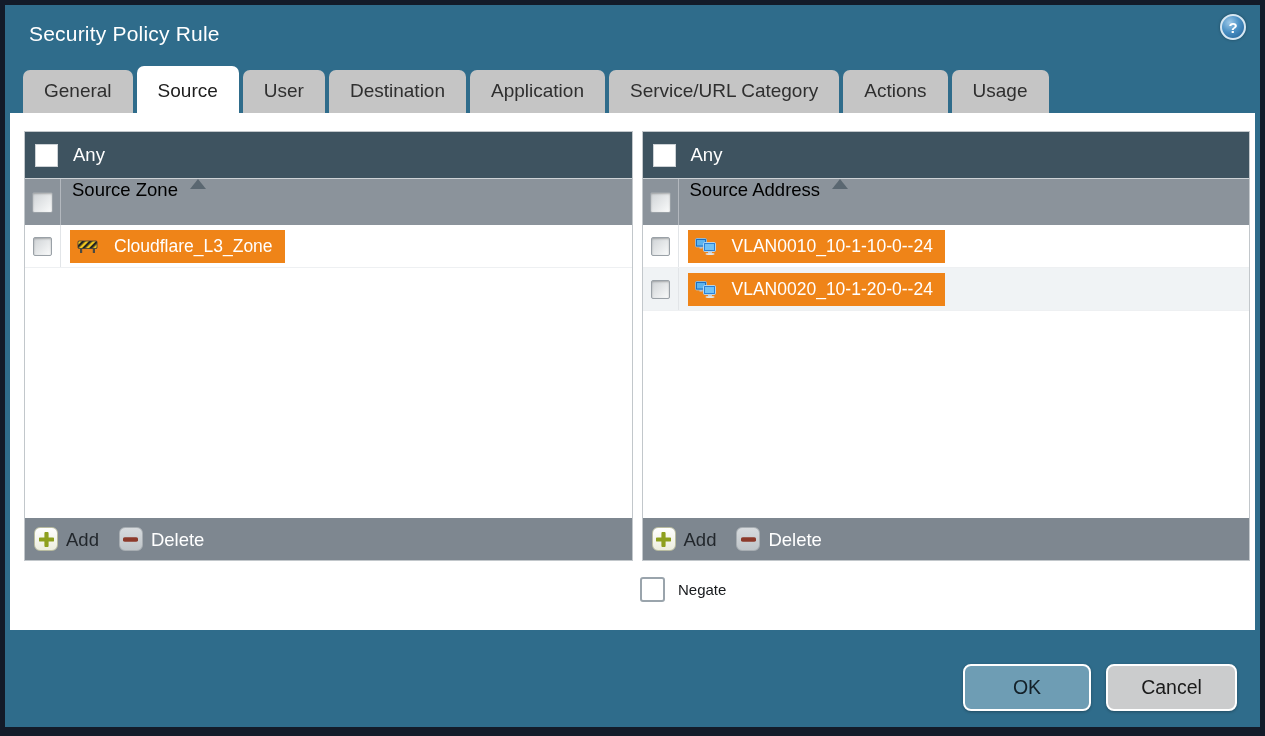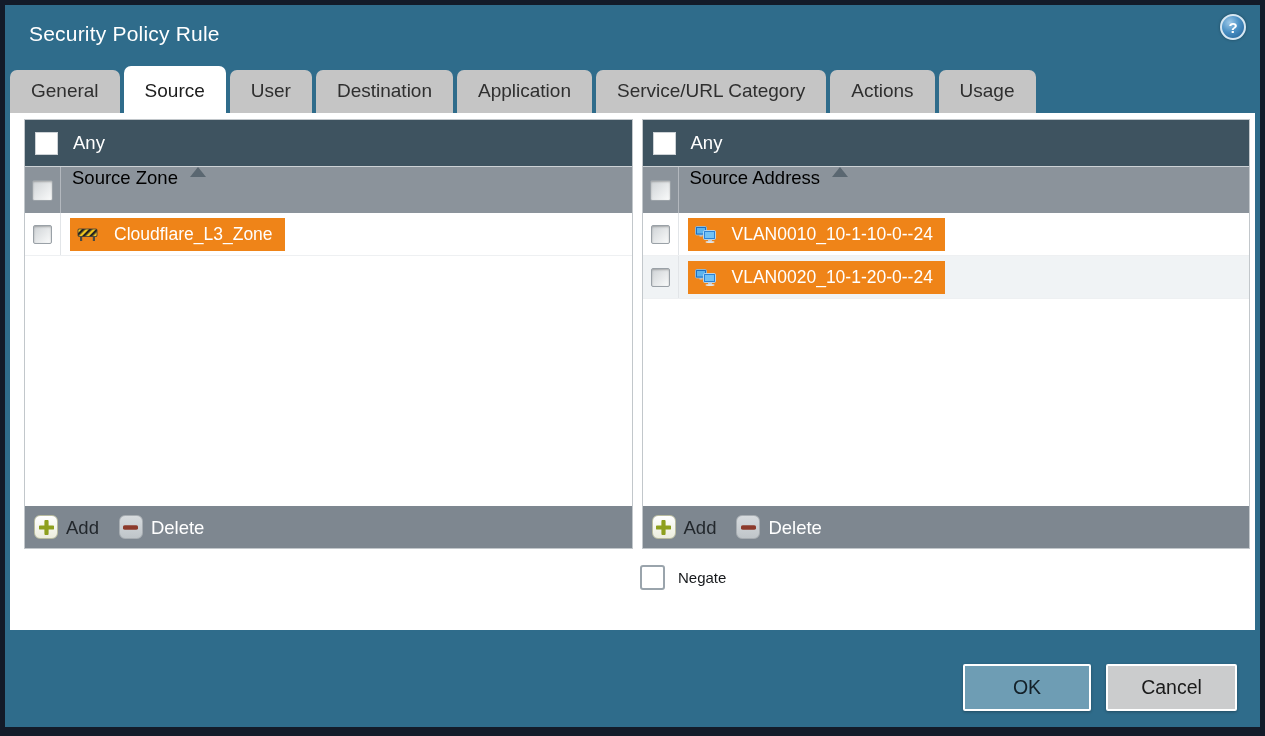--- a/index.html
+++ b/index.html
@@ -32,29 +32,29 @@
   .titlebar .title{color:#ffffff;font-size:21px;letter-spacing:.2px;}
   .help-icon{
     position:absolute;top:9px;right:14px;width:26px;height:26px;border-radius:50%;
     background:radial-gradient(circle at 35% 30%, #9cc8e8 0%, #4a90c4 45%, #1f5d92 100%);
     border:2px solid #d7e7f2;
     display:flex;align-items:center;justify-content:center;cursor:pointer;
     box-shadow:0 0 3px rgba(0,0,0,.35);
   }
   .help-icon span{color:#fff;font-size:15px;font-weight:bold;line-height:1;}
   
-  .tabs{display:flex;align-items:flex-end;padding-left:5px;height:50px;gap:4px;}
+  .tabs{display:flex;align-items:flex-end;padding-left:18px;height:50px;gap:4px;}
   .tab{
     background:#c5c5c5;color:#2f2f2f;font-size:19px;
     padding:10px 21px 11px;border-radius:7px 7px 0 0;cursor:pointer;white-space:nowrap;
   }
   .tab.active{background:#ffffff;color:#1d1d1d;padding-top:14px;}
   
   .content{background:#ffffff;margin:0 5px;height:517px;position:relative;}
-  .panels{display:flex;gap:9px;padding:6px 5px 0 14px;}
+  .panels{display:flex;gap:9px;padding:18px 5px 0 14px;}
   .panel{flex:1;border:1px solid #c2c7cb;}
   .any-bar{
     height:46px;background:var(--header-dark);color:#fff;
     display:flex;align-items:center;gap:15px;padding-left:10px;font-size:18.5px;
   }
   .cb{display:inline-block;flex:none;cursor:pointer;}
   .any-cb{width:23px;height:23px;background:#fff;border:1px solid #cdd2d6;}
   .col-head{
     height:47px;background:var(--header-gray);border-top:1px solid #cdd2d6;
     display:flex;color:#000000;font-size:18.5px;cursor:pointer;
@@ -97,21 +97,21 @@
   .del-sq{background:linear-gradient(180deg,#d7dbde,#bfc5c9);border:1px solid #a7adb2;}
   
   .negate{
     margin:16px 0 0 630px;display:flex;align-items:center;gap:13px;
     font-size:15px;color:#16191c;
   }
   .negate-cb{width:25px;height:25px;background:#fff;border:2px solid #9aa4ac;border-radius:3px;}
   
   .dlg-foot{position:absolute;right:23px;bottom:16px;display:flex;gap:15px;}
   .dlg-btn{
-    height:47px;border:2px solid #ffffff;border-radius:2px;font-size:19.5px;
+    height:47px;border:2px solid #ffffff;border-radius:8px;font-size:19.5px;
     font-family:"Liberation Sans", sans-serif;cursor:pointer;
     box-shadow:0 1px 3px rgba(0,0,0,.3);
   }
   .ok{width:128px;background:var(--ok-button);color:#132028;}
   .cancel{width:131px;background:var(--cancel-button);color:#1a1a1a;}
   svg{display:block;}
 </style>
 </head>
 <body>
 

